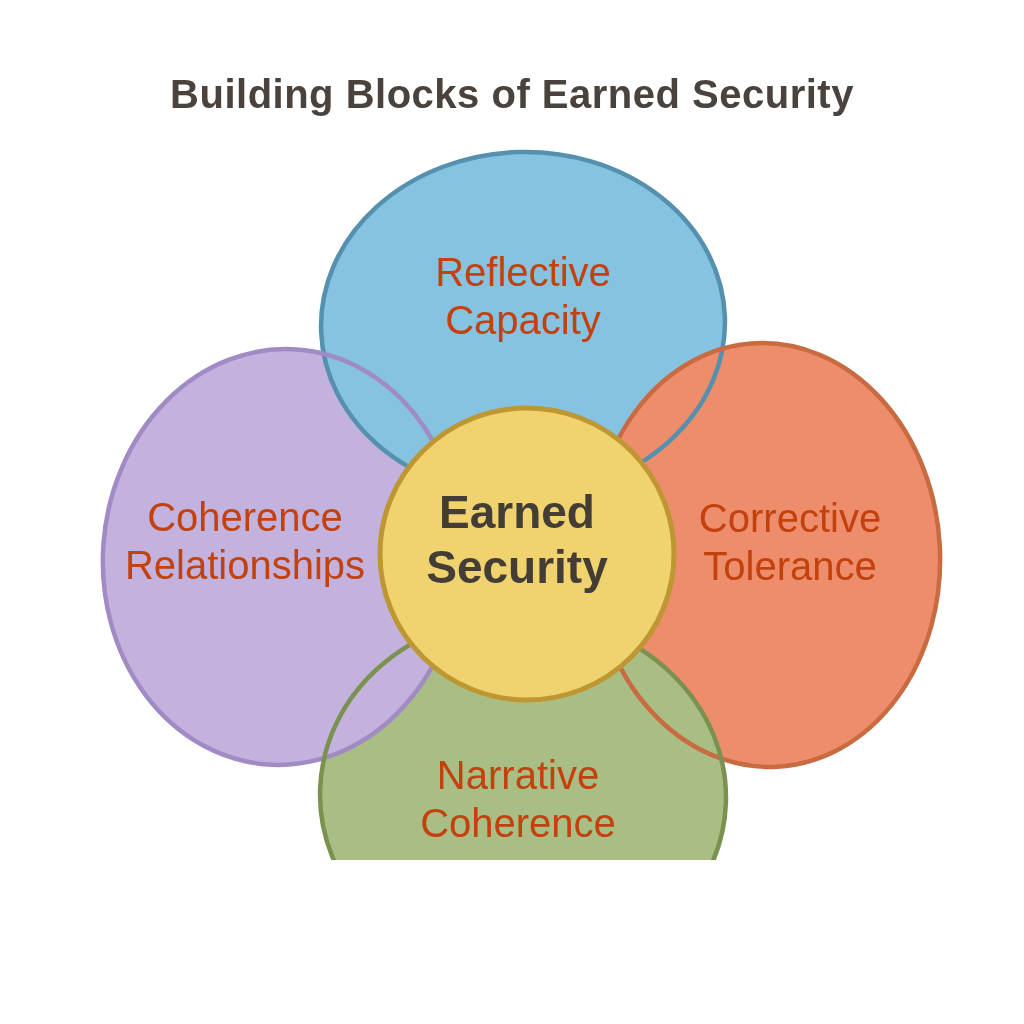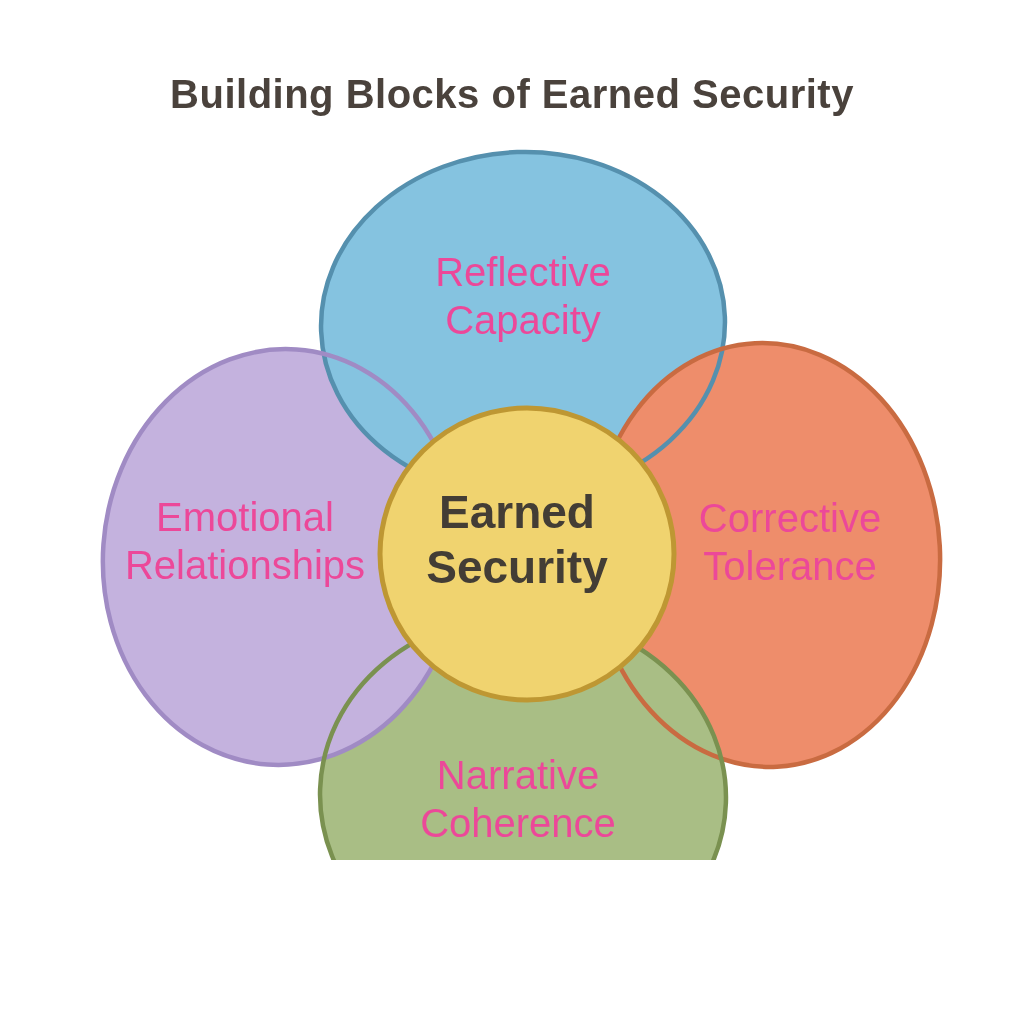--- a/index.html
+++ b/index.html
@@ -32,21 +32,21 @@
     font-weight: 600;
     letter-spacing: 0.5px;
     color: #4a423c;
   }
   .circle-label {
     position: absolute;
     transform: translate(-50%, -50%);
     text-align: center;
     font-size: 40px;
     line-height: 1.2;
-    color: #ec4899;
+    color: #c2410c;
   }
   .label-reflective   { left: 523px; top: 296px; width: 340px; }
   .label-corrective   { left: 245px; top: 541px; width: 330px; }
   .label-emotional    { left: 790px; top: 542px; width: 310px; }
   .label-narrative    { left: 518px; top: 799px; width: 330px; }
   .label-center {
     left: 517px; top: 540px; width: 280px;
     font-weight: bold;
     font-size: 46px;
     color: #433d35;
@@ -77,21 +77,21 @@
     <ellipse cx="766" cy="555" rx="174" ry="212" transform="rotate(-3 766 555)" fill="none" stroke-width="4.5" stroke="#C96B41"></ellipse>
     <ellipse cx="523" cy="796" rx="203" ry="181" transform="rotate(2 523 796)" fill="none" stroke-width="4.5" stroke="#7A9150"></ellipse>
 
     <ellipse cx="527" cy="554" rx="147" ry="146" stroke-width="5" fill="#F0D36F" stroke="#BE9733"></ellipse>
   </svg>
 
   <div class="page-title">Building Blocks of Earned Security</div>
 
   <div class="circle-label label-reflective">Reflective Capacity</div>
 
-  <div class="circle-label label-corrective">Emotional Relationships</div>
+  <div class="circle-label label-corrective">Coherence Relationships</div>
 
   <div class="circle-label label-emotional">Corrective Tolerance</div>
 
   <div class="circle-label label-narrative">Narrative Coherence</div>
 
   <div class="circle-label label-center">Earned Security</div>
 
 </div>
 
 </body></html>

